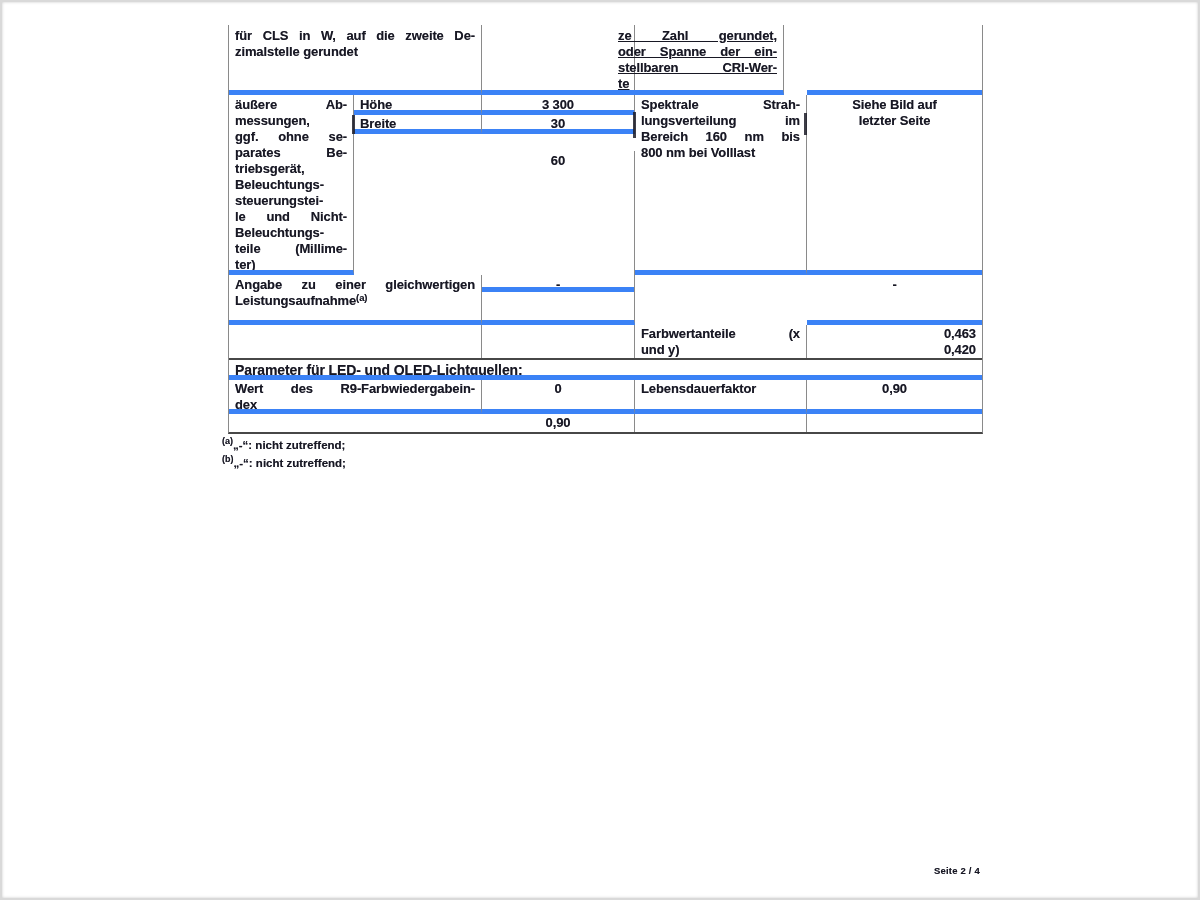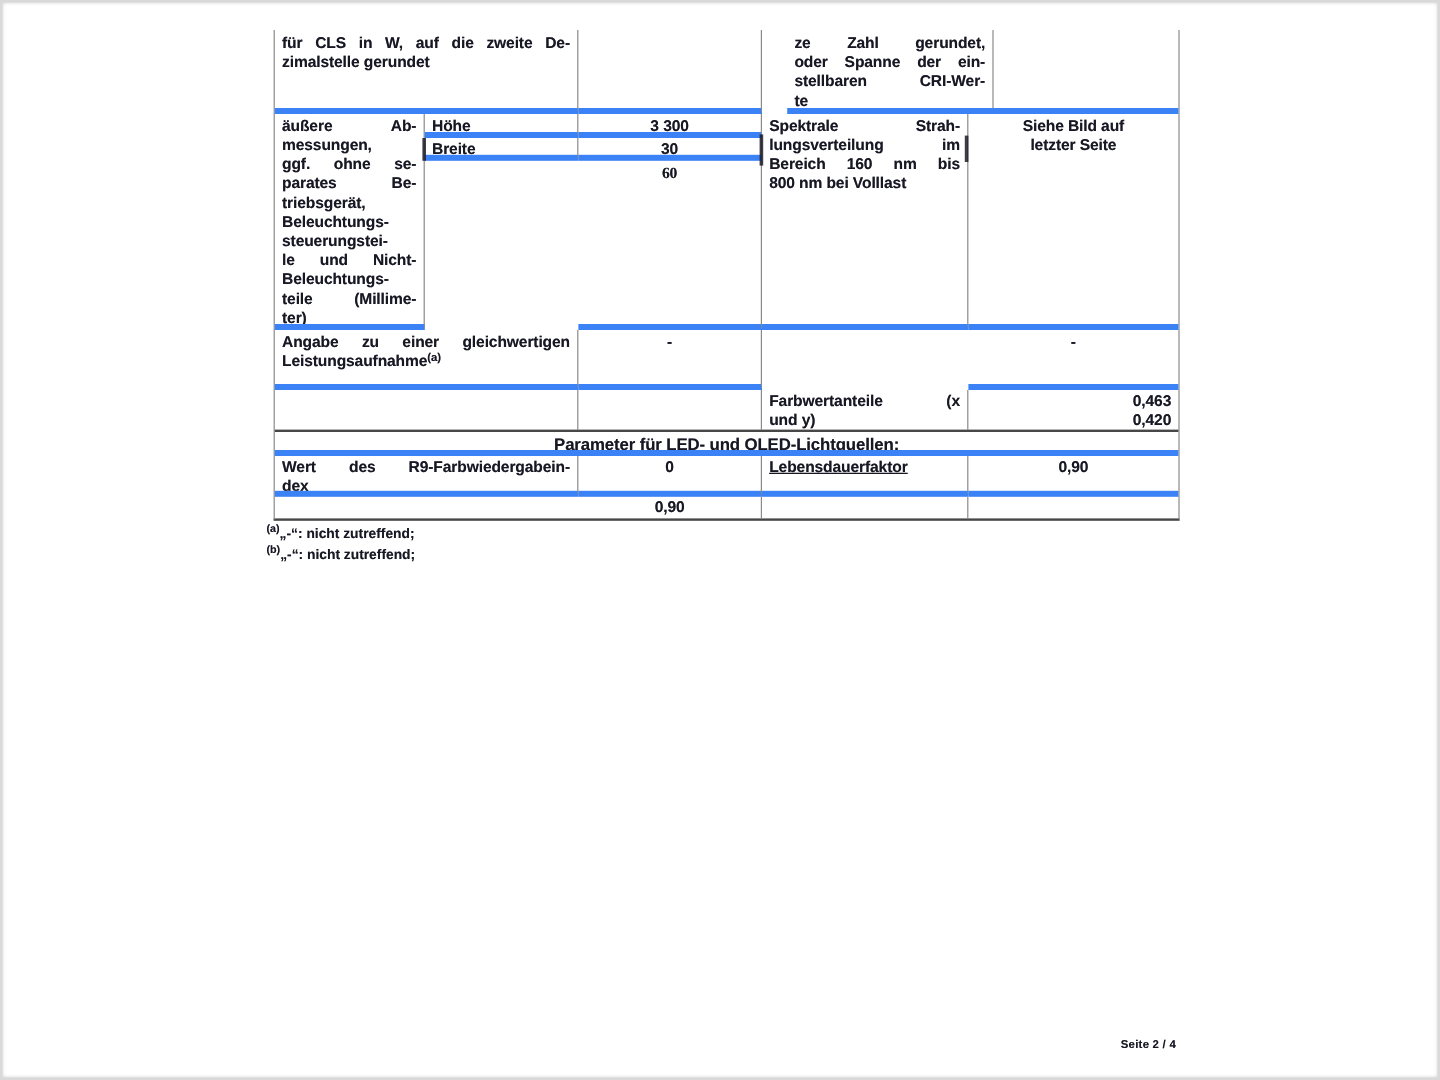--- a/index.html
+++ b/index.html
@@ -43,21 +43,21 @@
 
 <div class="page-frame"></div>
 
 <div class="tbl">
 
   <div class="cell br bb just" style="left:0;top:0;width:253px;height:70px;padding-top:3px;">
       <div class="ln jst">für CLS in W, auf die zweite De-</div>
       <div class="ln">zimalstelle gerundet</div>
     </div>
   <div class="cell br bb" style="left:253px;top:0;width:153px;height:70px;"></div>
-  <div class="cell br bb just" style="left:427px;top:0;width:172px;height:70px;padding-top:3px;">
+  <div class="cell br bb just" style="left:383px;top:0;width:172px;height:70px;padding-top:3px;text-decoration:underline;">
       <div class="ln jst">ze Zahl gerundet,</div>
       <div class="ln jst">oder Spanne der ein-</div>
       <div class="ln jst">stellbaren CRI-Wer-</div>
       <div class="ln">te</div>
     </div>
   <div class="cell bb" style="left:578px;top:0;width:175px;height:70px;"></div>
 
   <div class="cell br bb just" style="left:0;top:70px;width:125px;height:180px;">
       <div class="ln jst">äußere Ab-</div>
       <div class="ln jst">messungen,</div>
@@ -71,21 +71,21 @@
       <div class="ln jst">teile (Millime-</div>
       <div class="ln">ter)</div>
     </div>
 
   <div class="cell br bb" style="left:125px;top:70px;width:128px;height:20px;">Höhe</div>
   <div class="cell br bb ctr" style="left:253px;top:70px;width:153px;height:20px;">3 300</div>
 
   <div class="cell br bb" style="left:125px;top:90px;width:128px;height:19px;padding-top:1px;">Breite</div>
   <div class="cell br bb ctr" style="left:253px;top:90px;width:153px;height:19px;padding-top:1px;">30</div>
 
-  <div class="cell br bb ctr" style="left:253px;top:109px;width:153px;height:141px;font-family:Liberation Serif, serif;">60</div>
+  <div class="cell br bb ctr" style="left:253px;top:126px;width:153px;height:141px;">60</div>
 
   <div class="cell br bb just" style="left:406px;top:70px;width:172px;height:180px;">
       <div class="ln jst">Spektrale Strah-</div>
       <div class="ln jst">lungsverteilung im</div>
       <div class="ln jst">Bereich 160 nm bis</div>
       <div class="ln">800 nm bei Volllast</div>
     </div>
   <div class="cell br bb" style="left:0;top:250px;width:253px;height:50px;">
     <div class="ln jst">Angabe zu einer gleichwertigen</div>
     <div class="ln"><span>Leistungsaufnahme</span><sup>(a)</sup></div>
@@ -102,28 +102,28 @@
   <div class="cell br" style="left:253px;top:300px;width:153px;height:33px;"></div>
   <div class="cell br just tight" style="left:406px;top:300px;width:172px;height:33px;">
       <div class="ln jst">Farbwertanteile (x</div>
       <div class="ln">und y)</div>
     </div>
   <div class="cell ctr tight" style="left:578px;top:300px;width:175px;height:33px;text-align:right;">
       <div class="ln">0,463</div>
       <div class="ln">0,420</div>
     </div>
 
-  <div class="cell bb section-hdr" style="left:0;top:333px;width:753px;height:22px;text-align:center;">Parameter für LED- und OLED-Lichtquellen:</div>
+  <div class="cell bb section-hdr" style="left:0;top:333px;width:753px;height:22px;">Parameter für LED- und OLED-Lichtquellen:</div>
 
   <div class="cell br bb just" style="left:0;top:355px;width:253px;height:34px;padding-top:1px;">
       <div class="ln jst">Wert des R9-Farbwiedergabein-</div>
       <div class="ln">dex</div>
     </div>
   <div class="cell br bb ctr" style="left:253px;top:355px;width:153px;height:34px;padding-top:1px;">0</div>
-  <div class="cell br bb" style="left:406px;top:355px;width:172px;height:34px;padding-top:1px;text-decoration:underline;">Lebensdauerfaktor</div>
+  <div class="cell br bb" style="left:406px;top:355px;width:172px;height:34px;padding-top:1px;">Lebensdauerfaktor</div>
   <div class="cell bb ctr" style="left:578px;top:355px;width:175px;height:34px;padding-top:1px;">0,90</div>
 
   <div class="cell br ctr tight" style="left:253px;top:389px;width:153px;height:18px;">0,90</div>
   <div class="cell br tight" style="left:406px;top:389px;width:172px;height:18px;"></div>
   <div class="cell tight" style="left:578px;top:389px;width:175px;height:18px;"></div>
 
   <div class="artifact" style="left:123px;top:90px;width:3px;height:19px;"></div>
   <div class="artifact" style="left:404px;top:87px;width:3px;height:26px;"></div>
   <div class="artifact" style="left:575px;top:88px;width:3px;height:22px;"></div>
 </div>

